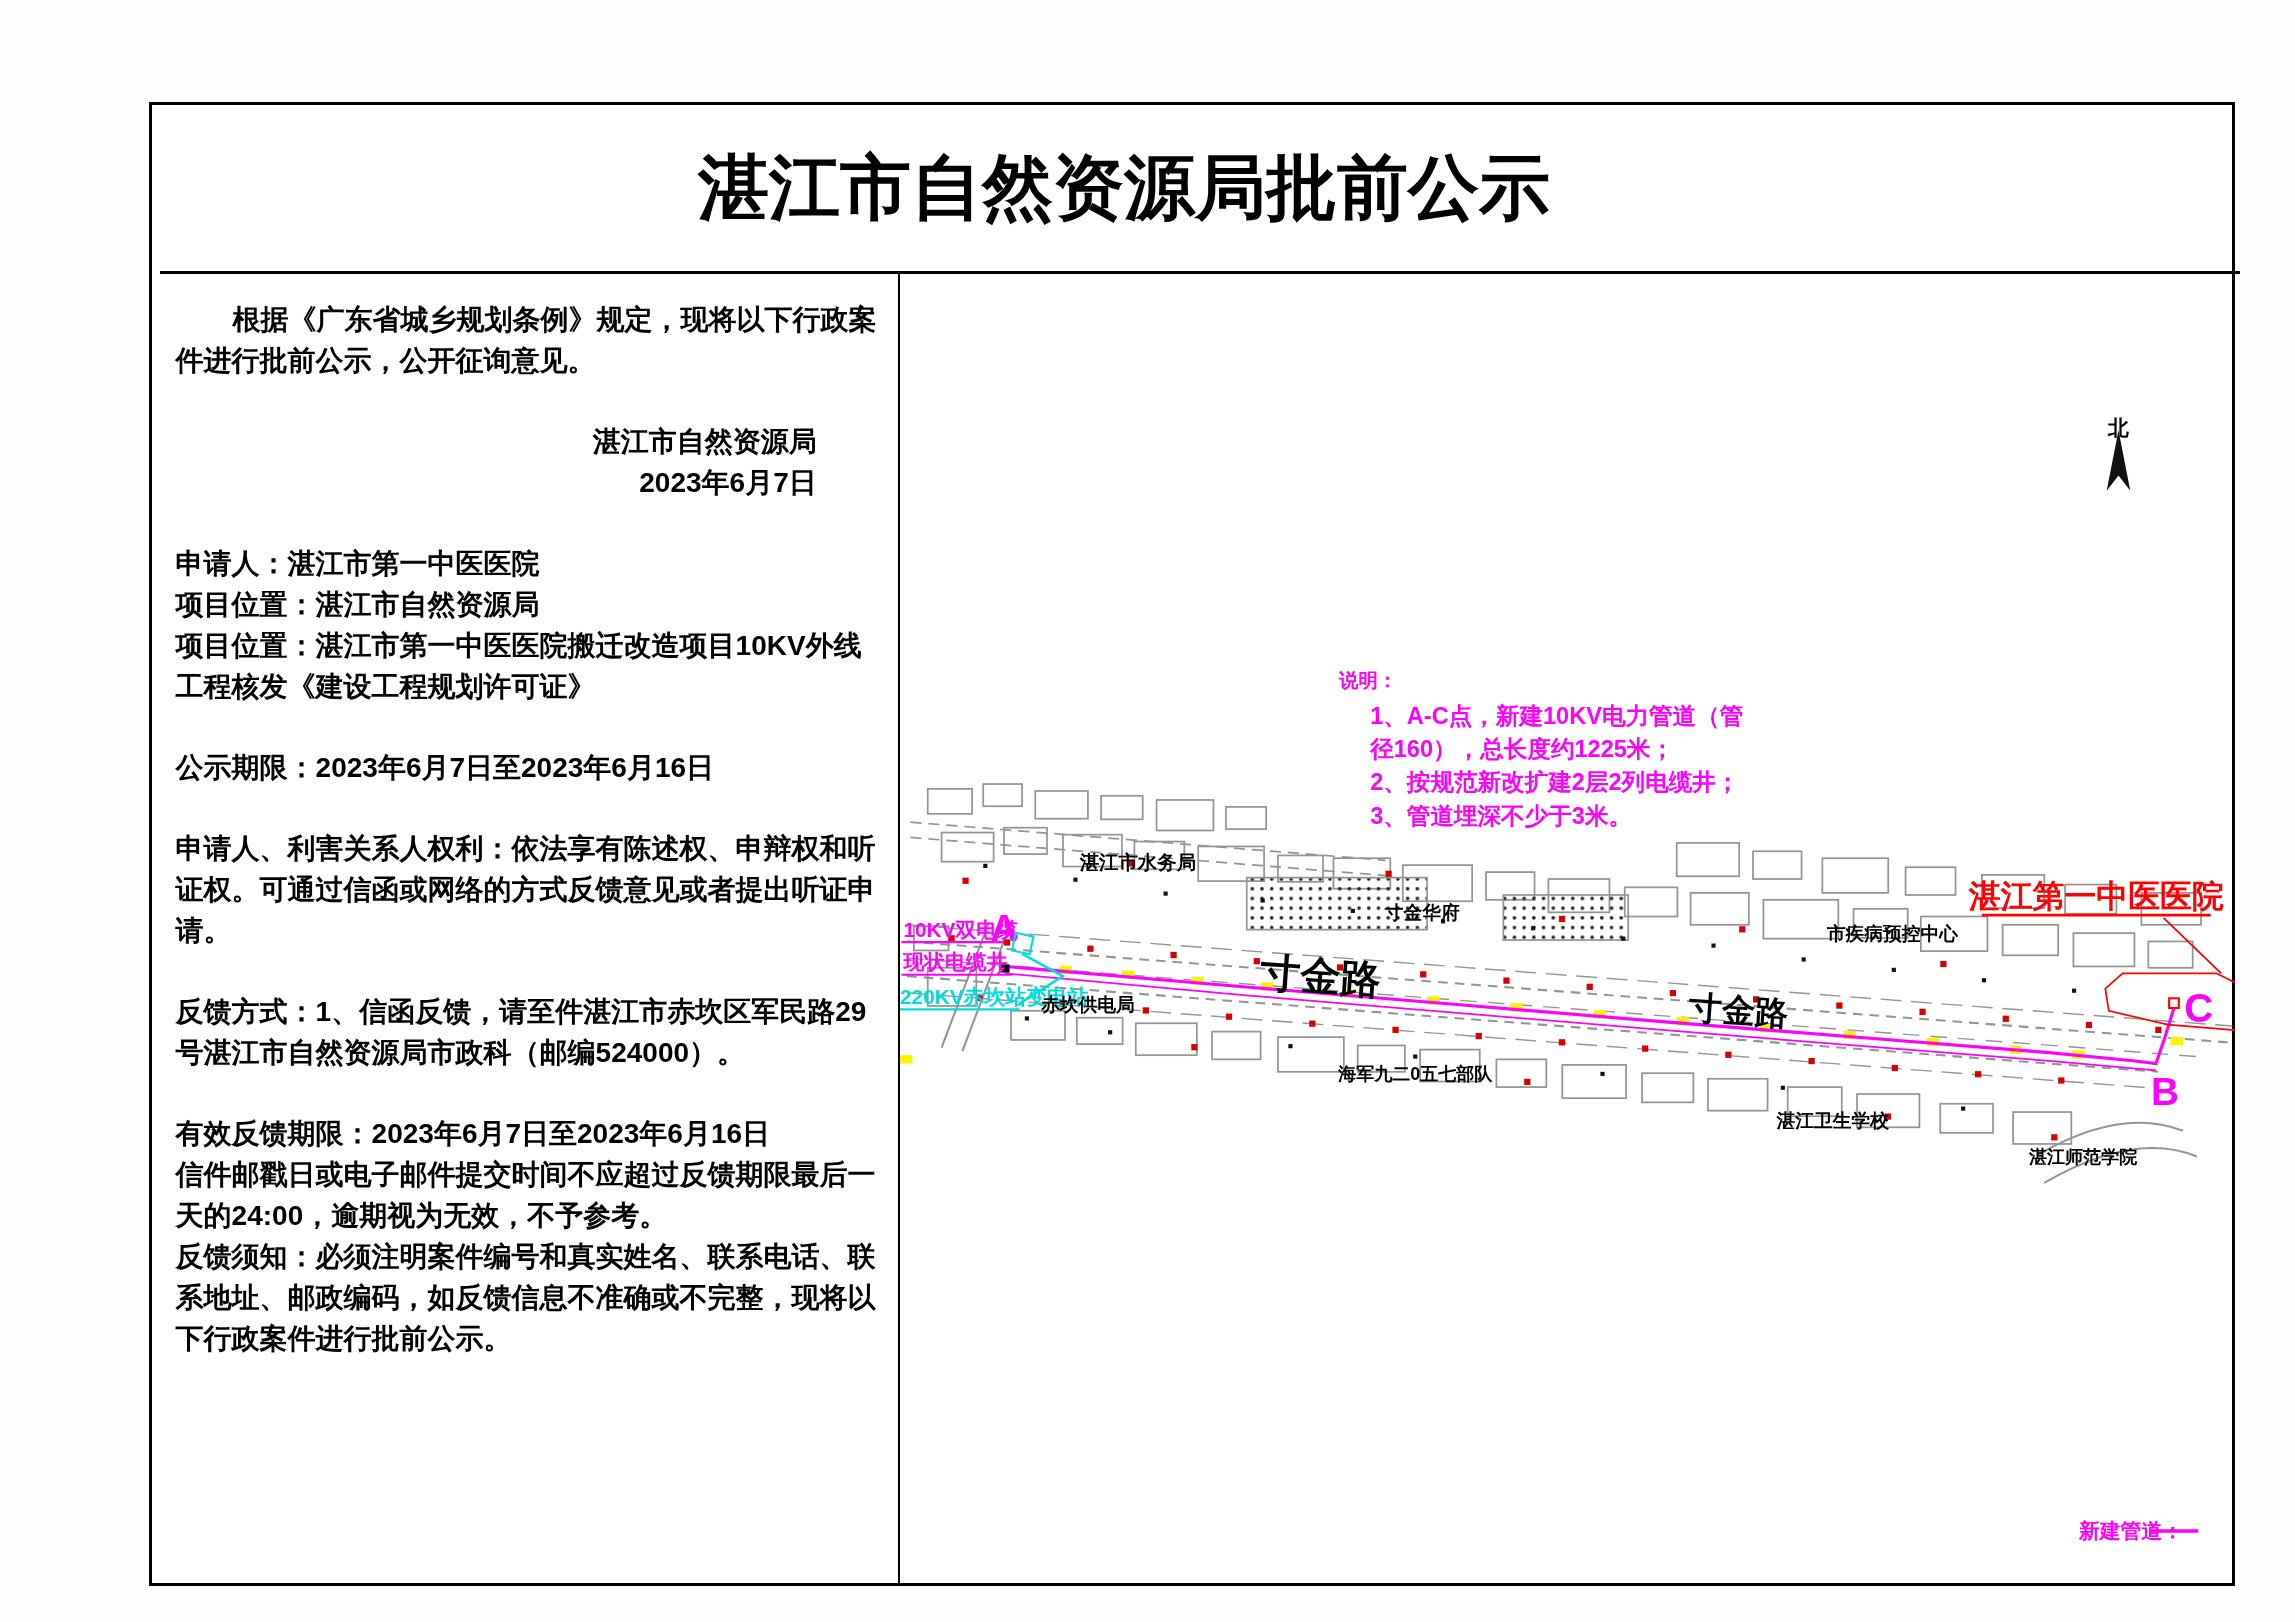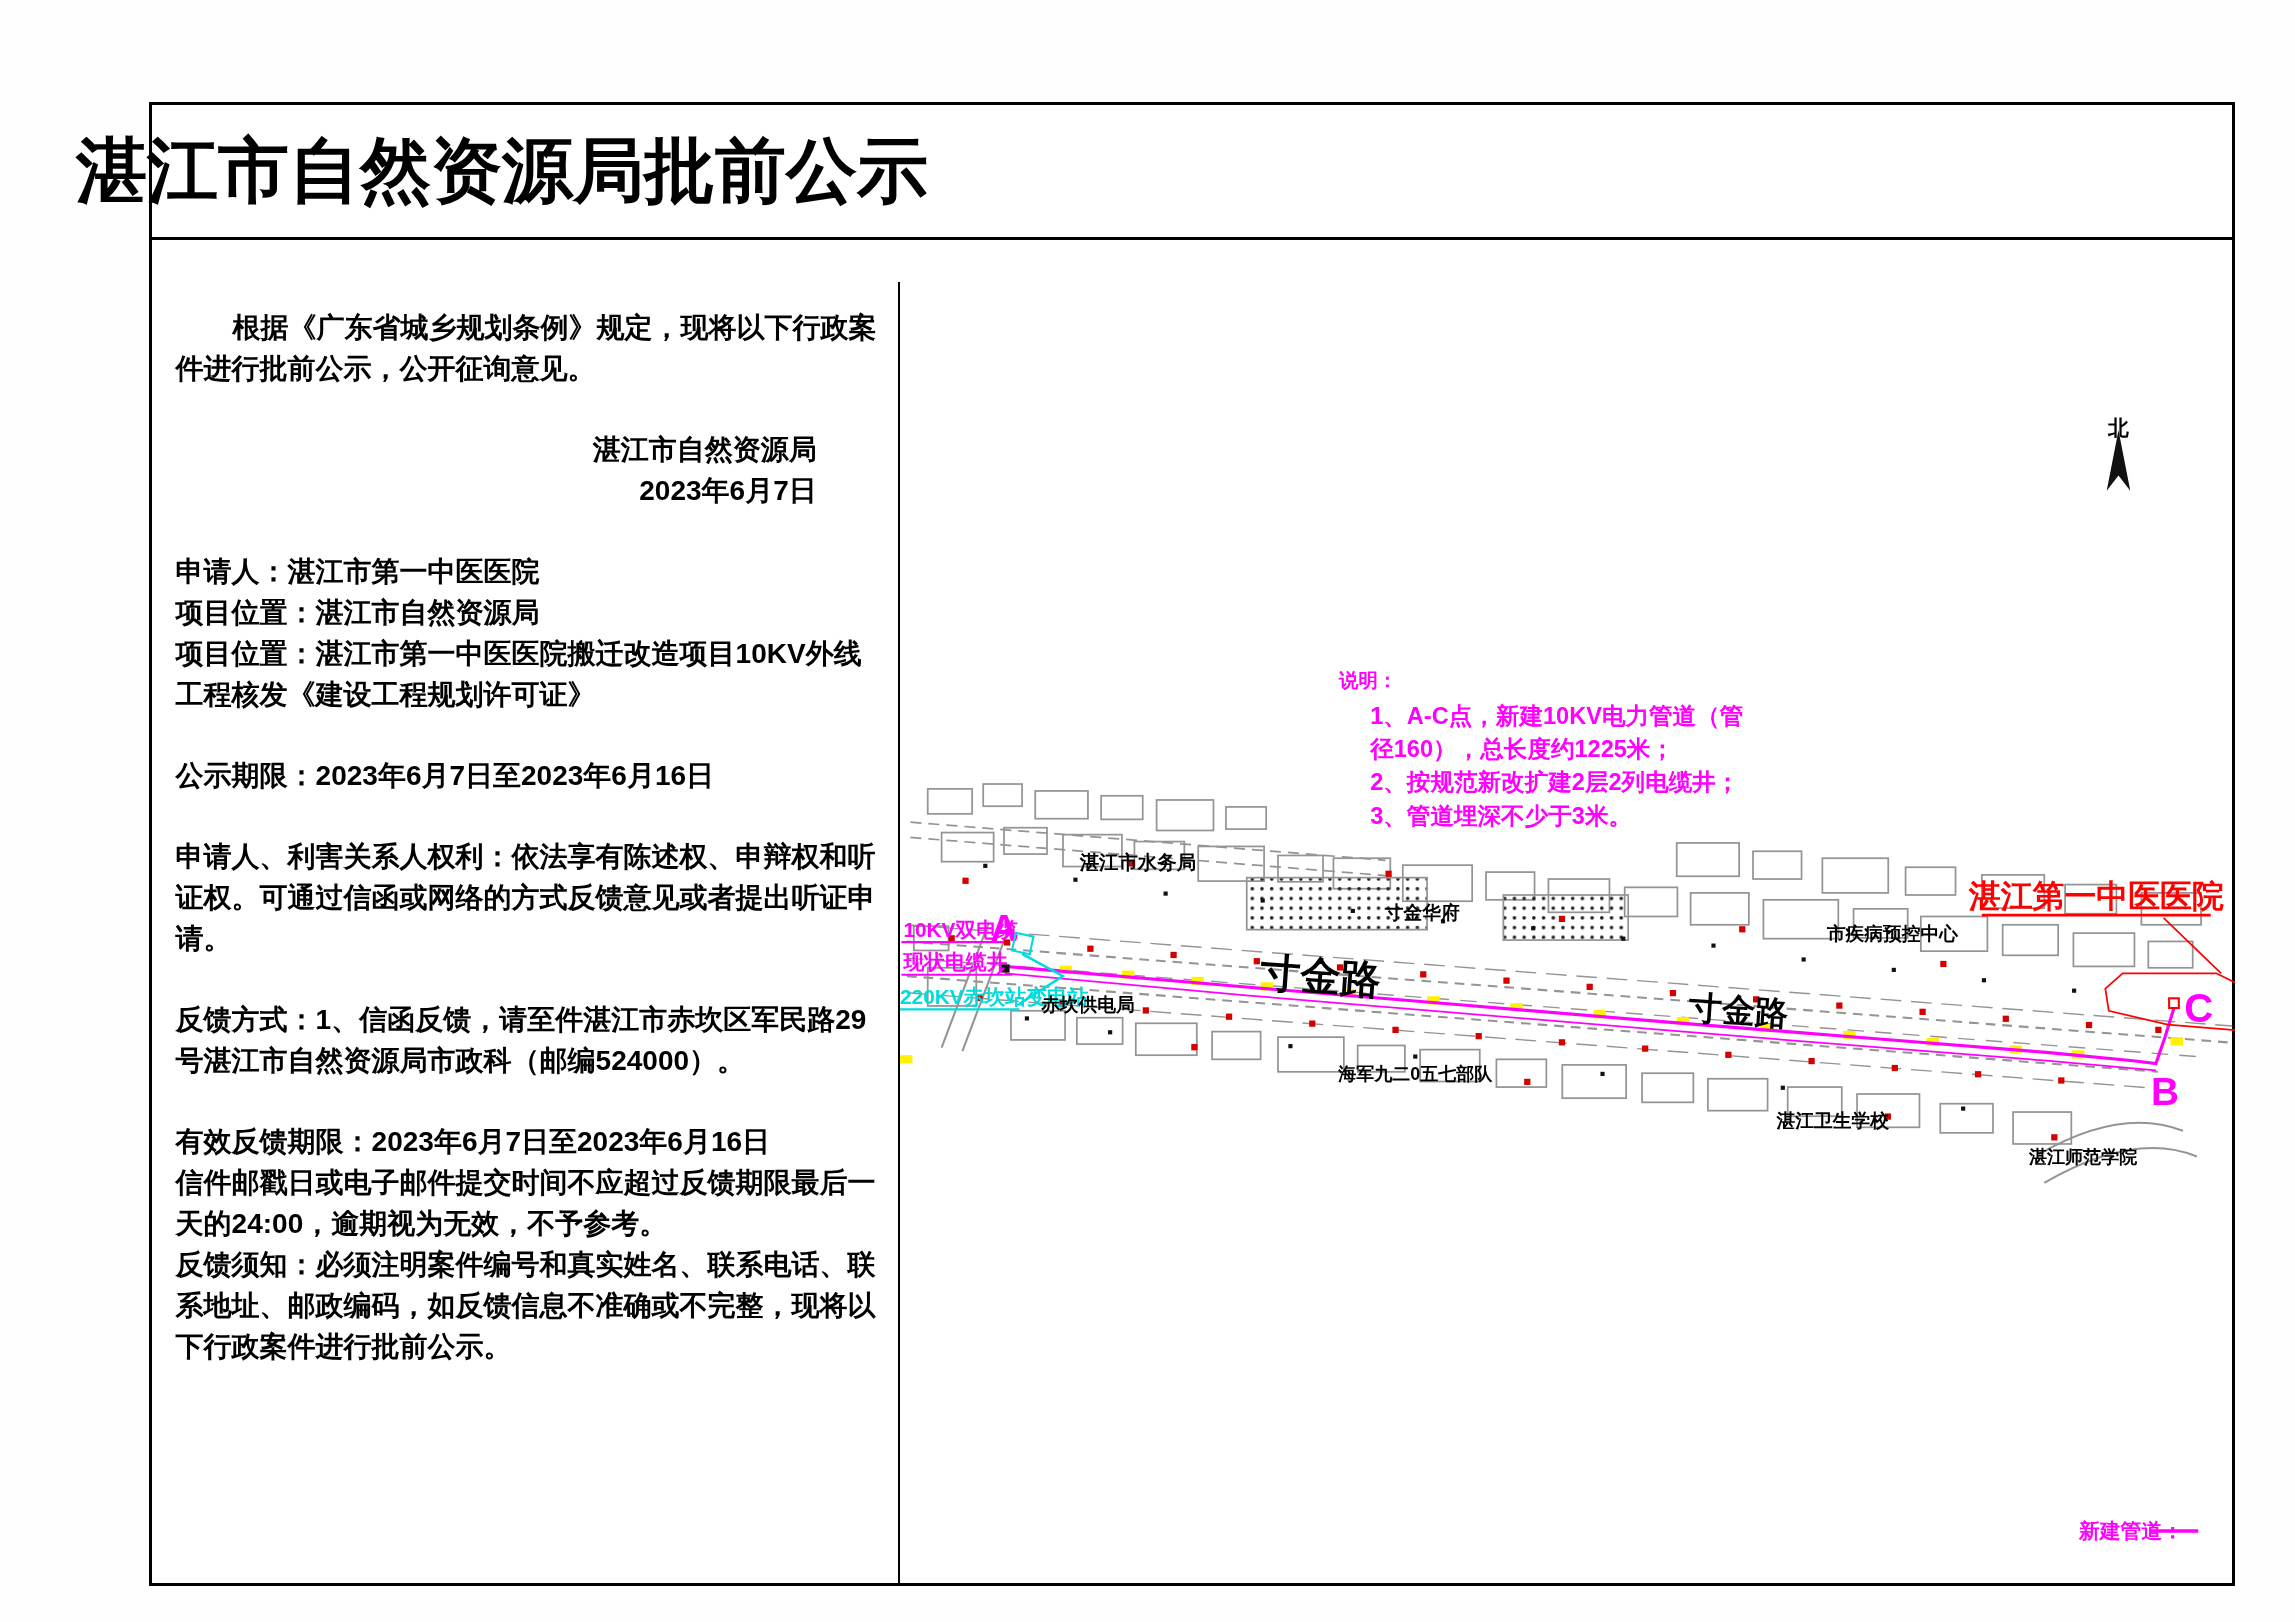--- a/index.html
+++ b/index.html
@@ -1,26 +1,26 @@
 <!DOCTYPE html>
 <html style="font-size:11px"><head>
 <meta charset="utf-8">
 <style>
   html,body{margin:0;padding:0;background:#fff;}
   .page{position:relative;width:2295px;height:1623px;background:#fefefe;overflow:hidden;
         font-family:"Liberation Sans","DejaVu Sans",sans-serif;}
   .outer-table{position:absolute;left:149px;top:102px;width:2086px;height:1484px;
         border:3.5px solid #000;box-sizing:border-box;background:#fff;}
-  .title-row{position:absolute;left:0;top:0;width:100%;height:135px;box-sizing:border-box;
-        border-bottom:3.5px solid #000;display:flex;align-items:center;}
+  .title-row{position:absolute;left:8px;top:0;width:100%;height:169px;box-sizing:border-box;
+        border-bottom:3.5px solid #000;display:flex;align-items:center;justify-content:center;}
   .title-row .t{font-family:"DejaVu Serif","Liberation Serif",serif;font-weight:bold;
         font-size:71px;color:#000;transform:translateX(-76px);white-space:nowrap;}
   .content-row{position:absolute;left:0;top:169px;width:100%;height:1312px;display:flex;}
   .left-panel{width:748px;box-sizing:border-box;border-right:2.8px solid #000;
-        padding:25px 15.3px 0 23.6px;font-weight:bold;font-size:28px;line-height:41px;color:#000;margin-top:8px;}
+        padding:25px 15.3px 0 23.6px;font-weight:bold;font-size:28px;line-height:41px;color:#000;}
   .left-panel p, .left-panel .blk{margin:0 0 40px 0;}
   .left-panel .line{margin:0;}
   .indent{text-indent:57px;}
   .sig{margin:4.2px 66px 40px auto;width:max-content;text-align:right;}
   .map-panel{position:relative;flex:1;overflow:visible;}
   .map-panel svg{position:absolute;left:0;top:0;}
   text{font-family:"Liberation Sans","DejaVu Sans",sans-serif;}
 </style>
 </head>
 <body>

